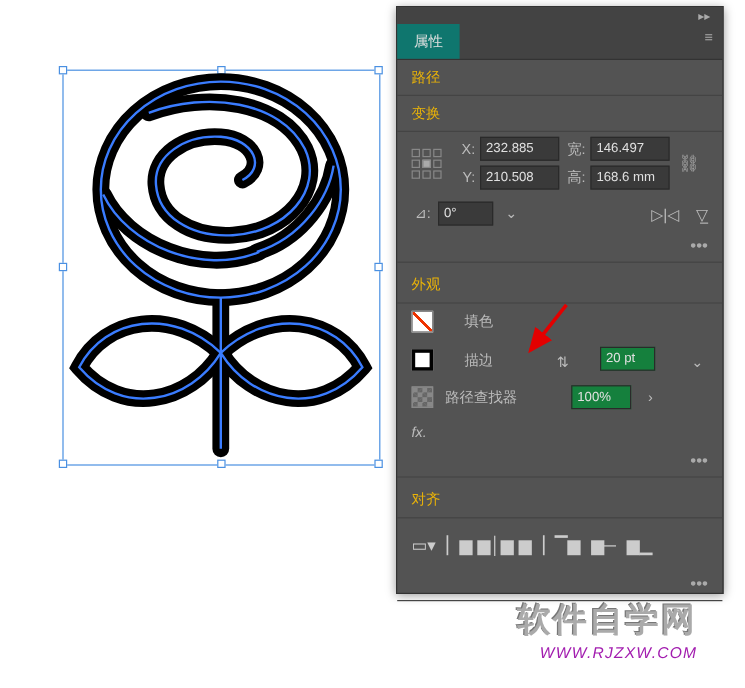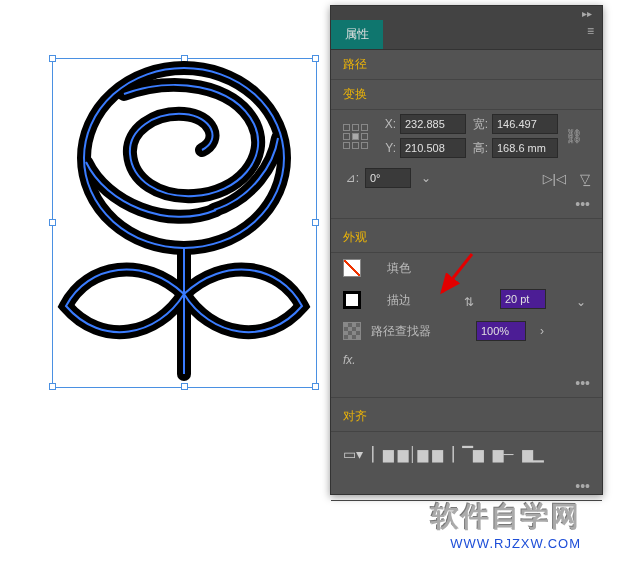--- a/index.html
+++ b/index.html
@@ -173,21 +173,21 @@
       linear-gradient(45deg, #666 25%, transparent 25%),
       linear-gradient(-45deg, #666 25%, transparent 25%),
       linear-gradient(45deg, transparent 75%, #666 75%),
       linear-gradient(-45deg, transparent 75%, #666 75%);
     background-size: 8px 8px;
     background-position: 0 0, 0 4px, 4px -4px, -4px 0px;
     background-color: #888;
   }
   .app-label { color: #bbb; }
   .stroke-input {
-    background: #4c1d95;
+    background: #15803d;
     border: 1px solid #2a2a2a;
     color: #e0e0e0;
     padding: 2px 4px;
     width: 46px;
     height: 20px;
     font-size: 11px;
   }
   .dropdown-arrow { color: #bbb; padding: 0 4px; }
 
   .red-arrow {
@@ -248,22 +248,23 @@
   }
   .watermark .line1 {
     font-size: 28px;
     font-weight: bold;
     color: #aaa;
     text-shadow: 1px 1px 0 #fff, -1px -1px 0 #777;
     letter-spacing: 2px;
   }
   .watermark .line2 {
     font-size: 13px;
-    color: #1d4ed8;
+    color: #a21caf;
     letter-spacing: 1px;
+    font-style: italic;
   }
 
   .flip-icon { font-size: 13px; color: #bbb; }
 </style>
 </head>
 <body>
 
 <div class="canvas-area">
   <div class="selection-box">
     <span class="handle nw"></span>

